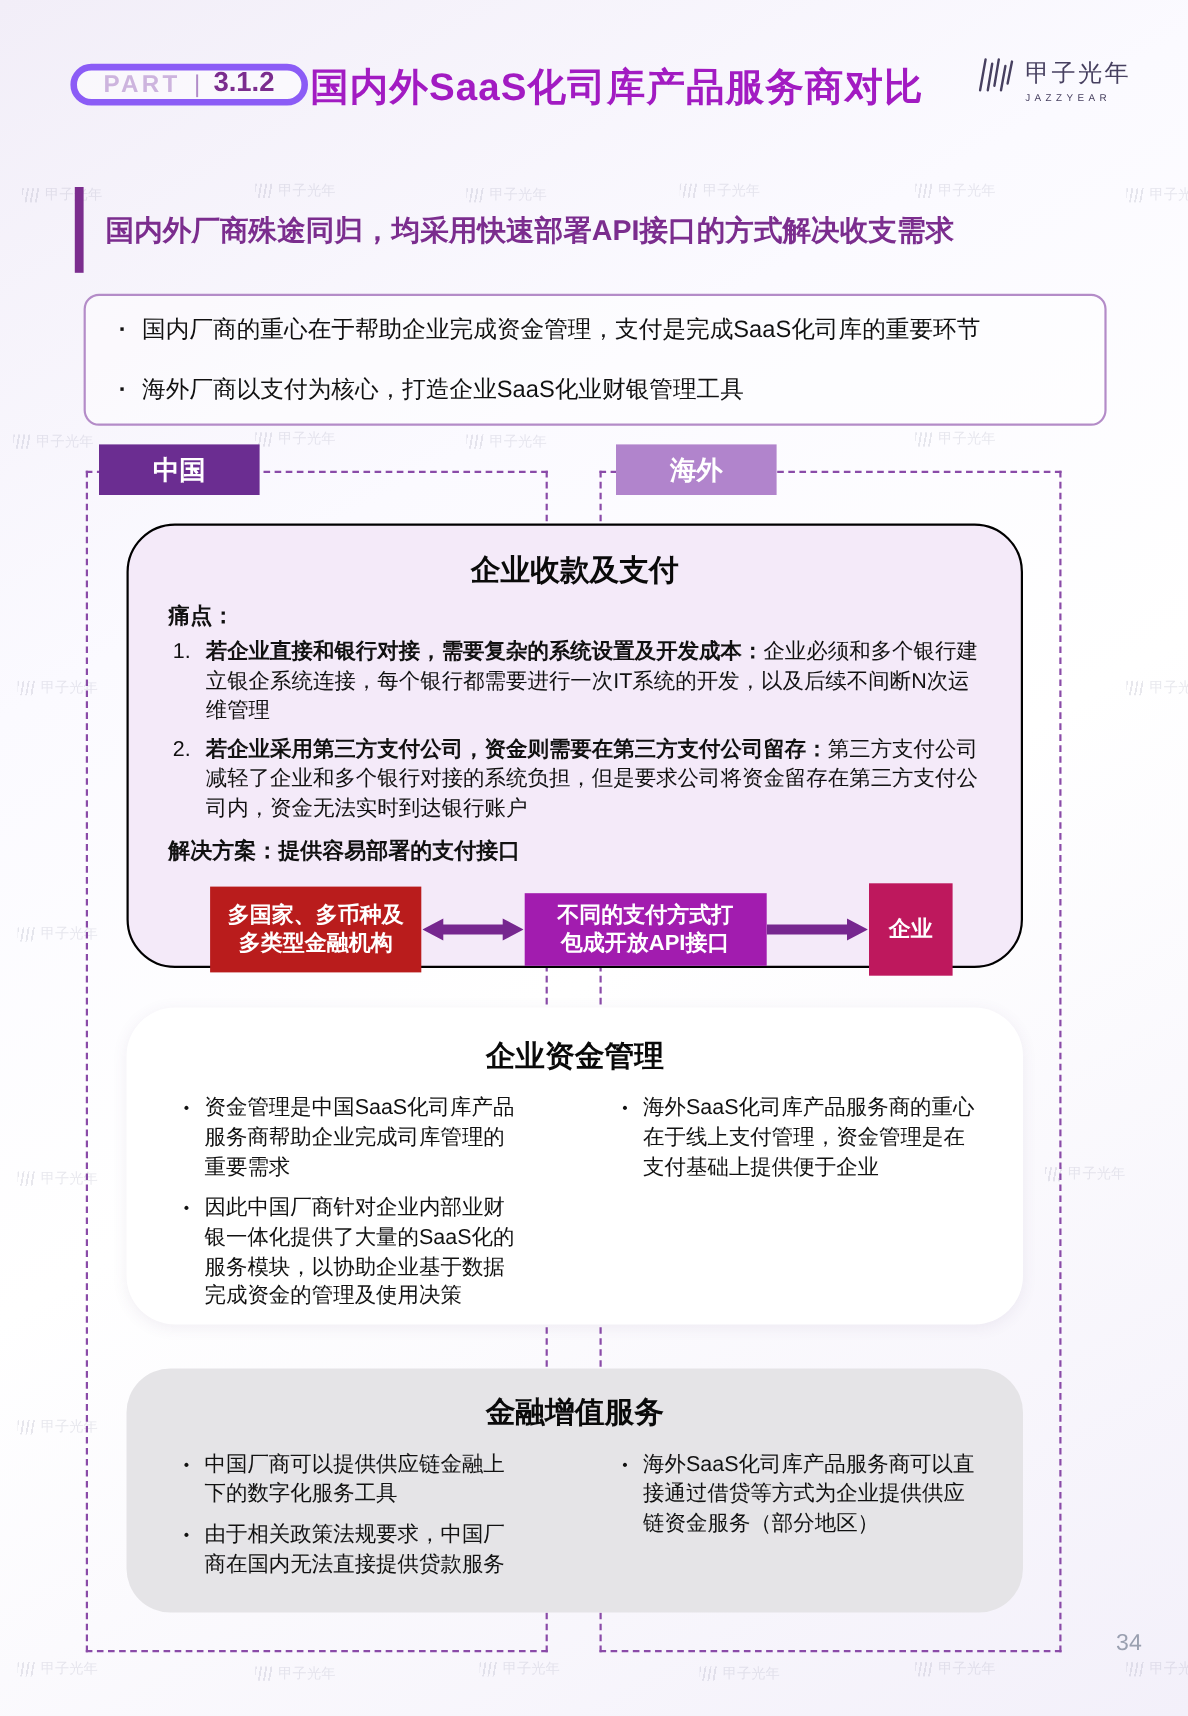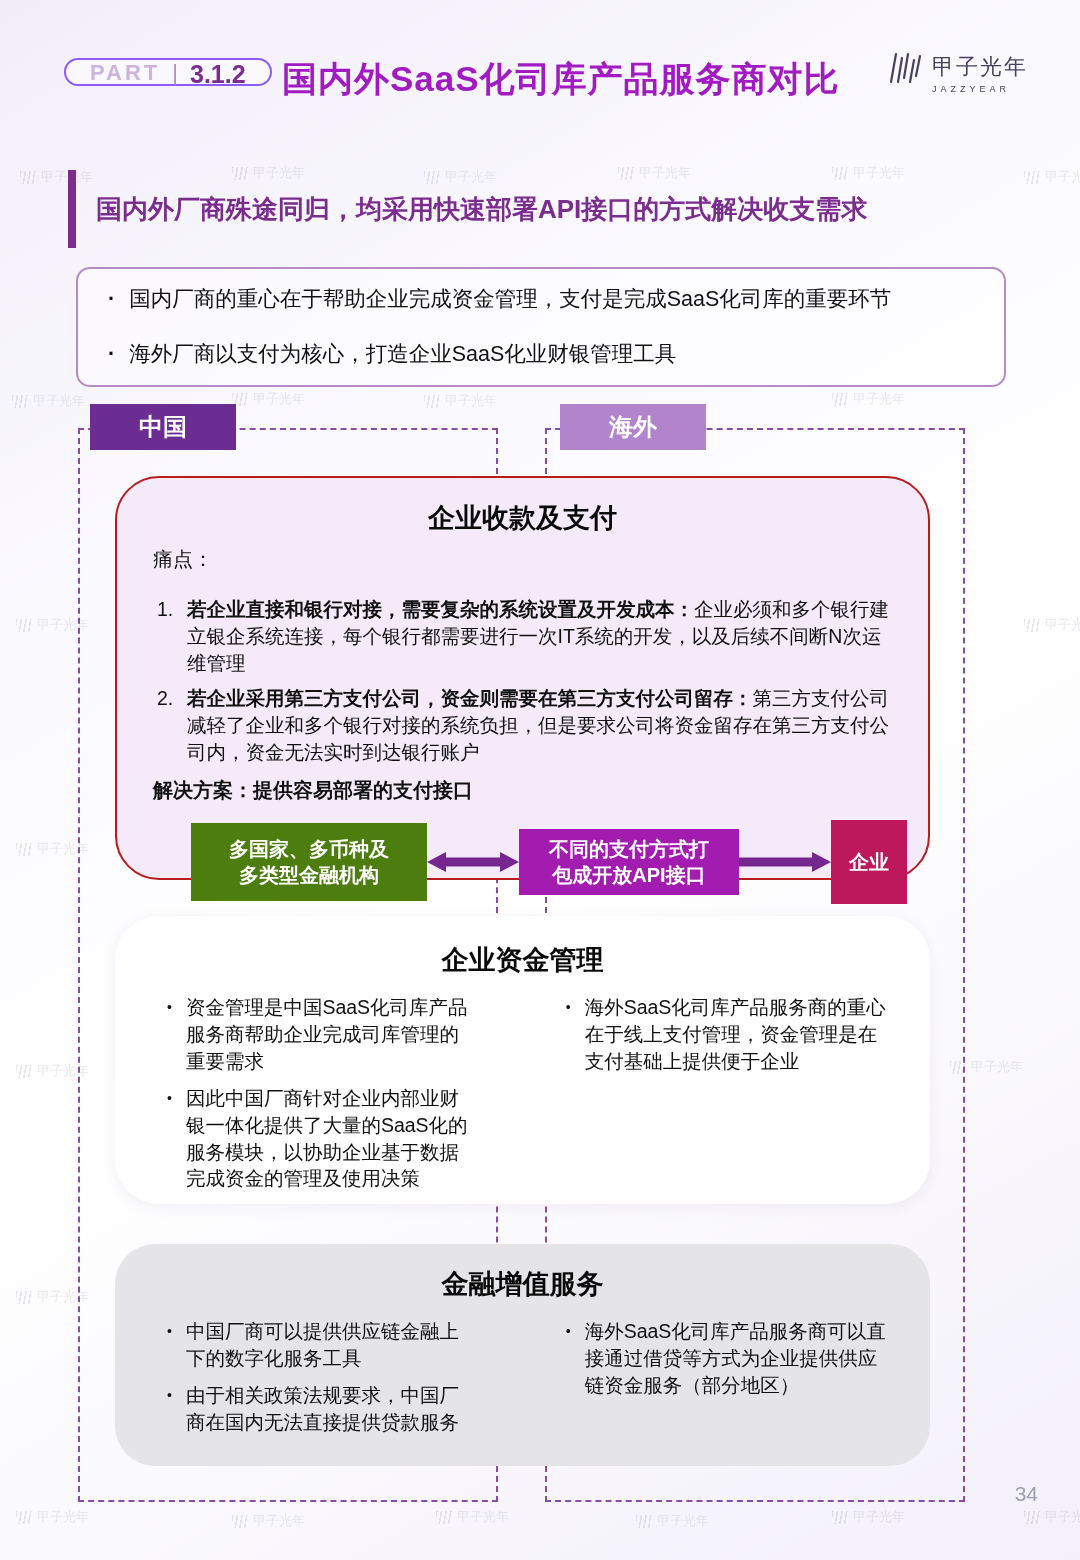--- a/index.html
+++ b/index.html
@@ -13,22 +13,22 @@
   .page { position:relative; width:1080px; height:1560px; overflow:hidden; }
 
   
   #wm-layer { position:absolute; inset:0; z-index:0; }
   .wm { position:absolute; display:flex; align-items:center; gap:5px;
         color:#8f90aa; opacity:0.20; font-size:13px; white-space:nowrap; }
   .wm::before { content:""; width:16px; height:13px;
         background:repeating-linear-gradient(100deg, currentColor 0 1.6px, transparent 1.6px 4.6px); }
 
   
-  .part-badge { position:absolute; left:64px; top:58px; height:28px; padding:0 24px;
-        border:2px solid #8b5cf6; border-radius:24px; display:flex; align-items:flex-start; gap:12px;
+  .part-badge { position:absolute; left:64px; top:58px; height:38px; padding:0 24px;
+        border:6px solid #8b5cf6; border-radius:24px; display:flex; align-items:flex-end; gap:12px;
         background:rgba(255,255,255,0.5); z-index:2; }
   .part-label { color:#cdb4de; font-weight:bold; font-size:22px; letter-spacing:3px; }
   .part-sep { color:#b18cc9; font-size:22px; font-weight:normal; }
   .part-num { color:#7b2d8e; font-weight:bold; font-size:25px; }
 
   .page-title { position:absolute; left:282px; top:56px; margin:0;
         font-size:35px; font-weight:bold; color:#a21bc2; letter-spacing:1px; z-index:2; }
 
   .logo { position:absolute; right:52px; top:52px; display:flex; align-items:flex-start; gap:8px; z-index:2; }
   .logo-text-name { font-family:"Liberation Serif","DejaVu Serif",serif; font-size:22px; color:#474060; letter-spacing:2px; }
@@ -54,32 +54,32 @@
   .col-label { position:absolute; top:404px; width:146px; height:46px; z-index:3;
         color:#fff; font-size:24px; font-weight:bold;
         display:flex; align-items:center; justify-content:center; }
   .label-china { left:90px; background:#6b2d91; }
   .label-overseas { left:560px; background:#b184cc; }
 
   
   .card { position:absolute; left:115px; width:815px; z-index:2; }
   .card h3 { margin:0; text-align:center; font-size:27px; font-weight:bold; color:#0a0a0a; }
 
-  .card1 { top:476px; height:404px; background:#f4eaf9; border:2px solid #b91c1c;
+  .card1 { top:476px; height:404px; background:#f4eaf9; border:2px solid #000000;
         border-radius:44px; padding:22px 36px 0 36px; }
-  .pain-label { font-weight:normal; font-size:20px; margin:10px 0 23px 0; }
+  .pain-label { font-weight:bold; font-size:20px; margin:10px 0 6px 0; }
   .pain-item { display:flex; font-size:19.5px; line-height:1.38; margin-bottom:8px; }
   .pain-num { width:34px; flex:none; padding-left:4px; }
   .pain-text b { font-weight:bold; }
   .solution-line { font-size:20px; font-weight:bold; margin:12px 0 16px 0; }
 
   .flow-row { display:flex; align-items:center; margin:4px 26px 0 38px; }
   .flow-box { color:#fff; font-weight:bold; font-size:20px; line-height:1.3; text-align:center;
         display:flex; align-items:center; justify-content:center; white-space:pre-line; flex:none; }
-  .flow-left  { width:236px; height:78px; background:#4d7c0f; }
+  .flow-left  { width:192px; height:78px; background:#b91c1c; }
   .flow-mid   { width:220px; height:66px; background:#a21caf; }
   .flow-right { width:76px;  height:84px; background:#be185d; }
   .flow-arrow { flex:1; display:flex; justify-content:center; align-items:center; }
   .flow-arrow svg { display:block; }
 
   .card2 { top:916px; height:288px; background:#ffffff; border-radius:44px;
         padding:26px 40px 0 40px; box-shadow:0 3px 14px rgba(90,60,120,0.08); }
   .card3 { top:1244px; height:222px; background:#e5e4e7; border-radius:40px; padding:22px 40px 0 40px; }
 
   .cols { display:flex; margin-top:16px; }

